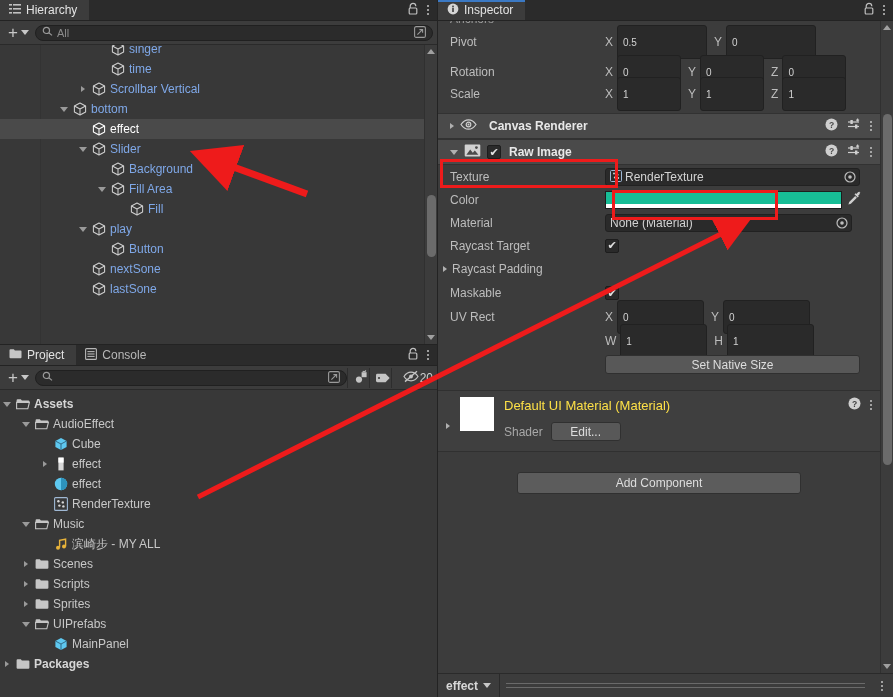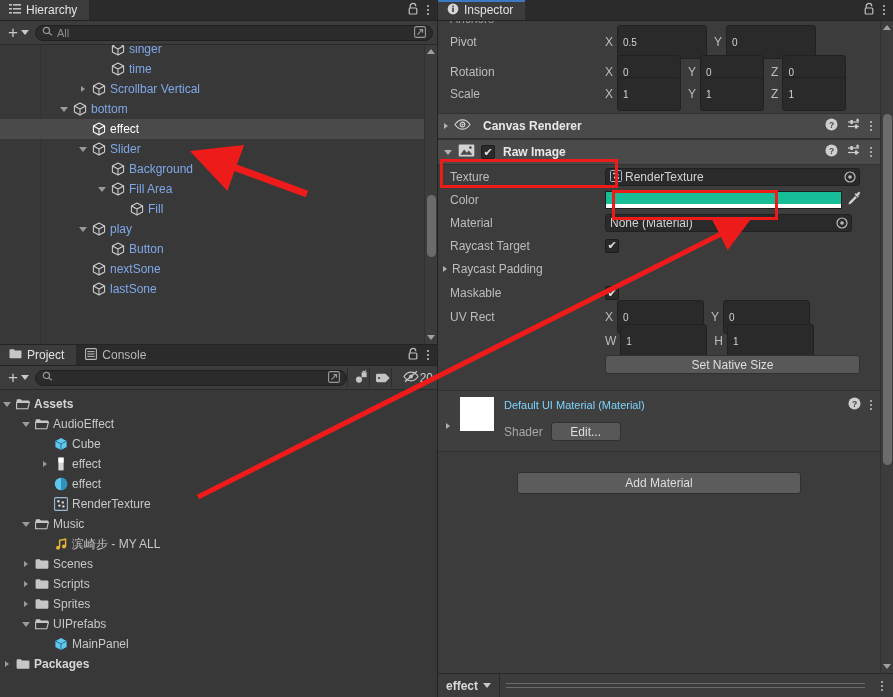--- a/index.html
+++ b/index.html
@@ -104,21 +104,21 @@
   .field {
     background:#2a2a2a; border:1px solid #212121; border-radius:3px;
     height:32px; display:flex; align-items:center; padding:16px 5px;
     color:#d2d2d2; font-size:10px;
   }
   .axl { color:#bdbdbd; font-size:12px; margin-right:4px; margin-left:0; }
   .axgrp { display:flex; align-items:center; margin-right:7px; }
 
   .comp-header {
     height:26px; background:#4a4a4a; display:flex; align-items:center;
-    gap:6px; padding:0 8px 0 6px; border-top:1px solid #323232; border-bottom:1px solid #323232;
+    gap:6px; padding:0 8px 0 12px; border-top:1px solid #323232; border-bottom:1px solid #323232;
     position:relative;
   }
   .comp-title { font-weight:bold; color:#e8e8e8; font-size:12px; }
   .comp-right { margin-left:auto; display:flex; align-items:center; gap:9px; color:#cfcfcf; }
   .hdr-tri { width:0;height:0;border-left:4.5px solid #b0b0b0;border-top:3.5px solid transparent;border-bottom:3.5px solid transparent; }
   .hdr-tri.open { border:none;border-left:4px solid transparent;border-right:4px solid transparent;border-top:5px solid #b0b0b0; }
 
   .cbox {
     width:14px;height:14px;background:#2a2a2a;border:1px solid #1d1d1d;border-radius:2px;
     display:flex;align-items:center;justify-content:center;color:#e0e0e0;font-size:11px;line-height:1;
@@ -905,21 +905,21 @@
         </div>
 
         <div style="height:10px"></div>
 
         <div class="matbox" style="padding:6px 8px 10px 8px">
           <div style="display:flex;align-items:flex-start;gap:10px">
             <span class="hdr-tri" style="margin-top:26px"></span>
             <div class="mat-sw" style="background: rgb(255, 255, 255);"></div>
             <div style="flex:1">
               <div style="display:flex;align-items:center">
-                <span style="color:#7dd3fc;font-size:11px">Default UI Material (Material)</span>
+                <span style="color:#fde047;font-size:13px">Default UI Material (Material)</span>
                 <span style="margin-left:auto;display:flex;align-items:center;gap:9px">
                   <span>
                     <svg width="13" height="13" viewBox="0 0 13 13">
                         <circle cx="6.5" cy="6.5" r="6" fill="#cfcfcf"></circle>
                         <text x="6.5" y="9.6" font-size="8.6" font-family="Liberation Sans, sans-serif" font-weight="bold" text-anchor="middle" fill="#3f3f3f">?</text>
                       </svg>
                   </span>
                   <span class="dots">
                       <i></i>
                       <i></i>
@@ -931,21 +931,21 @@
                 <span style="color:#a8a8a8;font-size:12px">Shader</span>
                 <span class="btn" style="width:70px">Edit...</span>
               </div>
             </div>
           </div>
         </div>
 
         <div style="height:20px"></div>
 
         <div style="display:flex;justify-content:center">
-          <div class="btn big" style="width:284px">Add Material</div>
+          <div class="btn big" style="width:284px">Add Component</div>
         </div>
       </div>
 
       <div class="vscroll">
         <div class="arr">
             <i class="arr-up"></i>
           </div>
         <div class="vthumb" style="top:93px;height:351px"></div>
         <div class="arr" style="position:absolute;bottom:0">
             <i class="arr-dn"></i>

